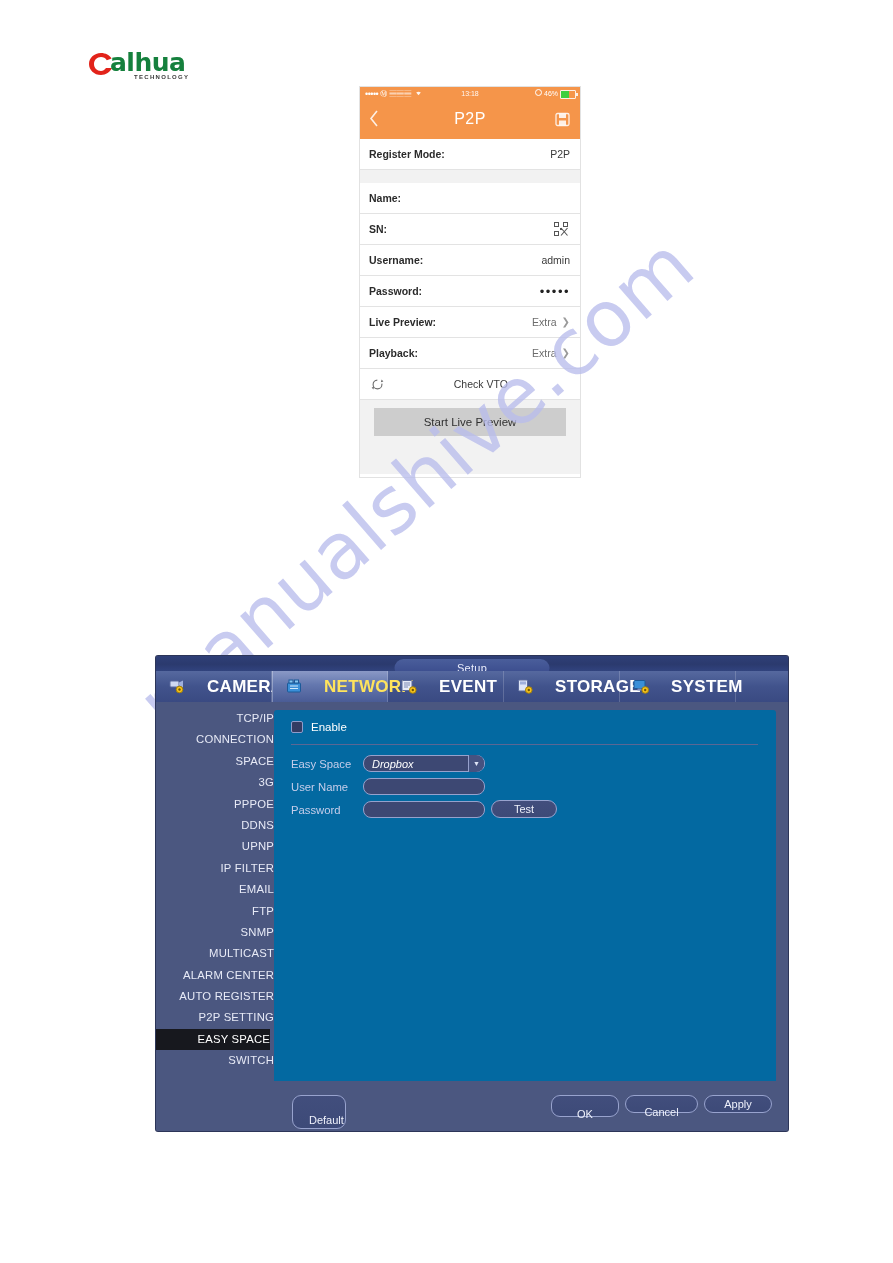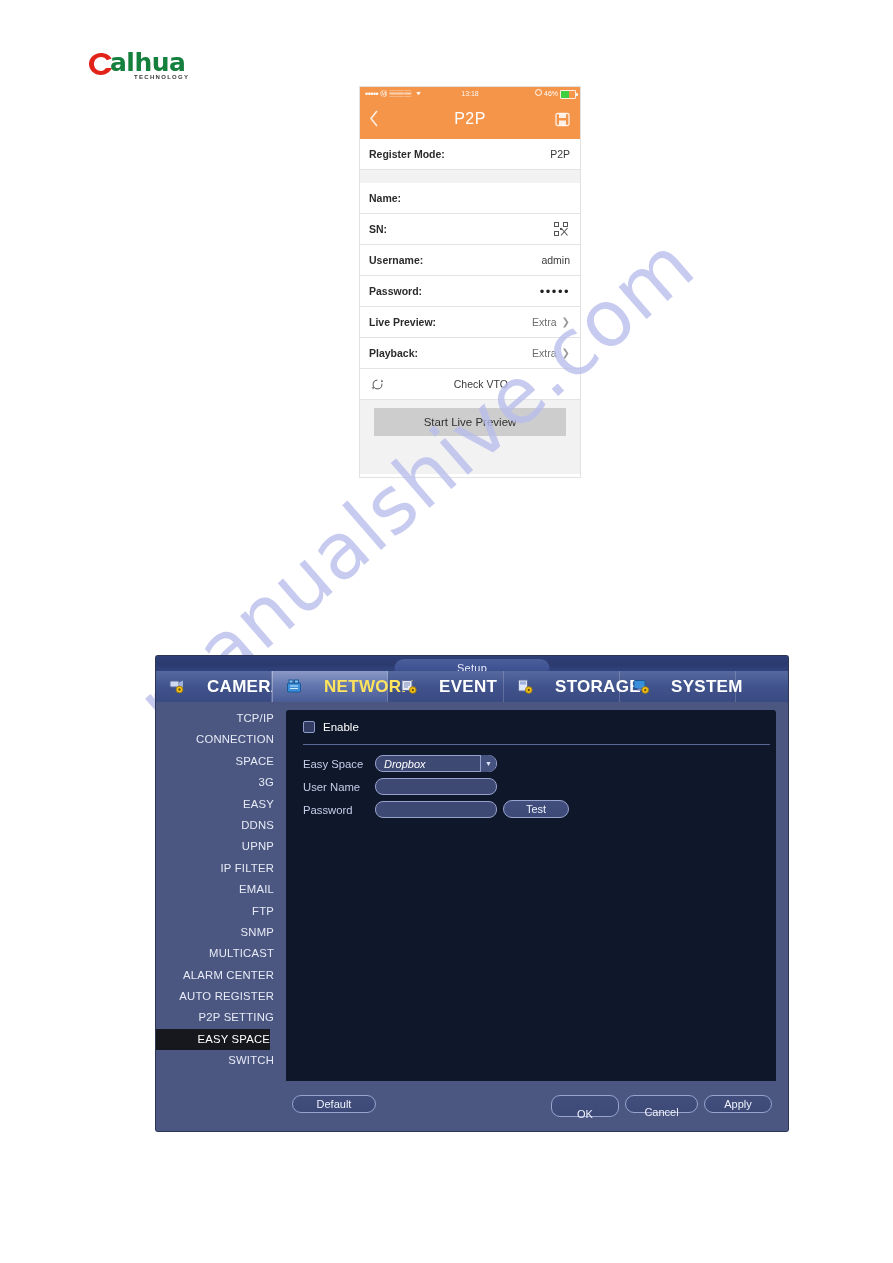--- a/index.html
+++ b/index.html
@@ -304,22 +304,22 @@
     text-align: right;
   }
   .side-item.active {
     background: #17181e;
     color: #ffffff;
     margin-right: 4px;
   }
 
   .dvr-content {
     flex: 1;
-    background: #0f172a;
-    margin: 8px 12px 0 12px;
+    background: #0369a1;
+    margin: 8px 12px 0 0;
     border-radius: 3px 3px 0 0;
     position: relative;
   }
   .enable-row {
     position: absolute;
     left: 17px; top: 11px;
     display: flex;
     align-items: center;
     gap: 8px;
   }
@@ -398,21 +398,21 @@
     cursor: default;
   }
   .test-btn { position: absolute; left: 200px; top: -1px; width: 66px; padding: 0; text-align: center; }
 
   .dvr-footer {
     position: absolute;
     left: 0; right: 0; bottom: 0;
     height: 50px;
     background: #4b5780;
   }
-  .foot-default { position: absolute; left: 136px; top: 14px; width: 84px; text-align: center; padding: 0; }
+  .foot-default { position: absolute; left: 136px; top: 14px; width: 54px; text-align: center; padding: 16px; }
   .foot-ok      { position: absolute; left: 395px; top: 14px; width: 68px; text-align: center; padding: 10px; }
   .foot-cancel  { position: absolute; left: 469px; top: 14px; width: 73px; text-align: center; padding: 8px; }
   .foot-apply   { position: absolute; left: 548px; top: 14px; width: 68px; text-align: center; padding: 0; }
 </style>
 </head>
 <body>
 
 <div class="logo-wrap">
   <svg class="logo-mark" viewBox="0 0 26 24">
     <path d="M13 1 C6 1 1 6 1 12 C1 18 6 23 13 23 C18 23 22 20 24 16 L18 16 C16.5 18 15 19 13 19 C9 19 6 16 6 12 C6 8 9 5 13 5 C15.5 5 17.5 6.2 18.8 8.2 L23.6 6.5 C21.6 3.2 17.6 1 13 1 Z" fill="#e2231a"></path>
@@ -599,21 +599,21 @@
     </div>
   </div>
 
   <div class="dvr-main">
 
     <div class="dvr-side">
       <div class="side-item">TCP/IP</div>
       <div class="side-item">CONNECTION</div>
       <div class="side-item">SPACE</div>
       <div class="side-item">3G</div>
-      <div class="side-item">EASY</div>
+      <div class="side-item">PPPOE</div>
       <div class="side-item">DDNS</div>
       <div class="side-item">UPNP</div>
       <div class="side-item">IP FILTER</div>
       <div class="side-item">EMAIL</div>
       <div class="side-item">FTP</div>
       <div class="side-item">SNMP</div>
       <div class="side-item">MULTICAST</div>
       <div class="side-item">ALARM CENTER</div>
       <div class="side-item">AUTO REGISTER</div>
       <div class="side-item">P2P SETTING</div>

